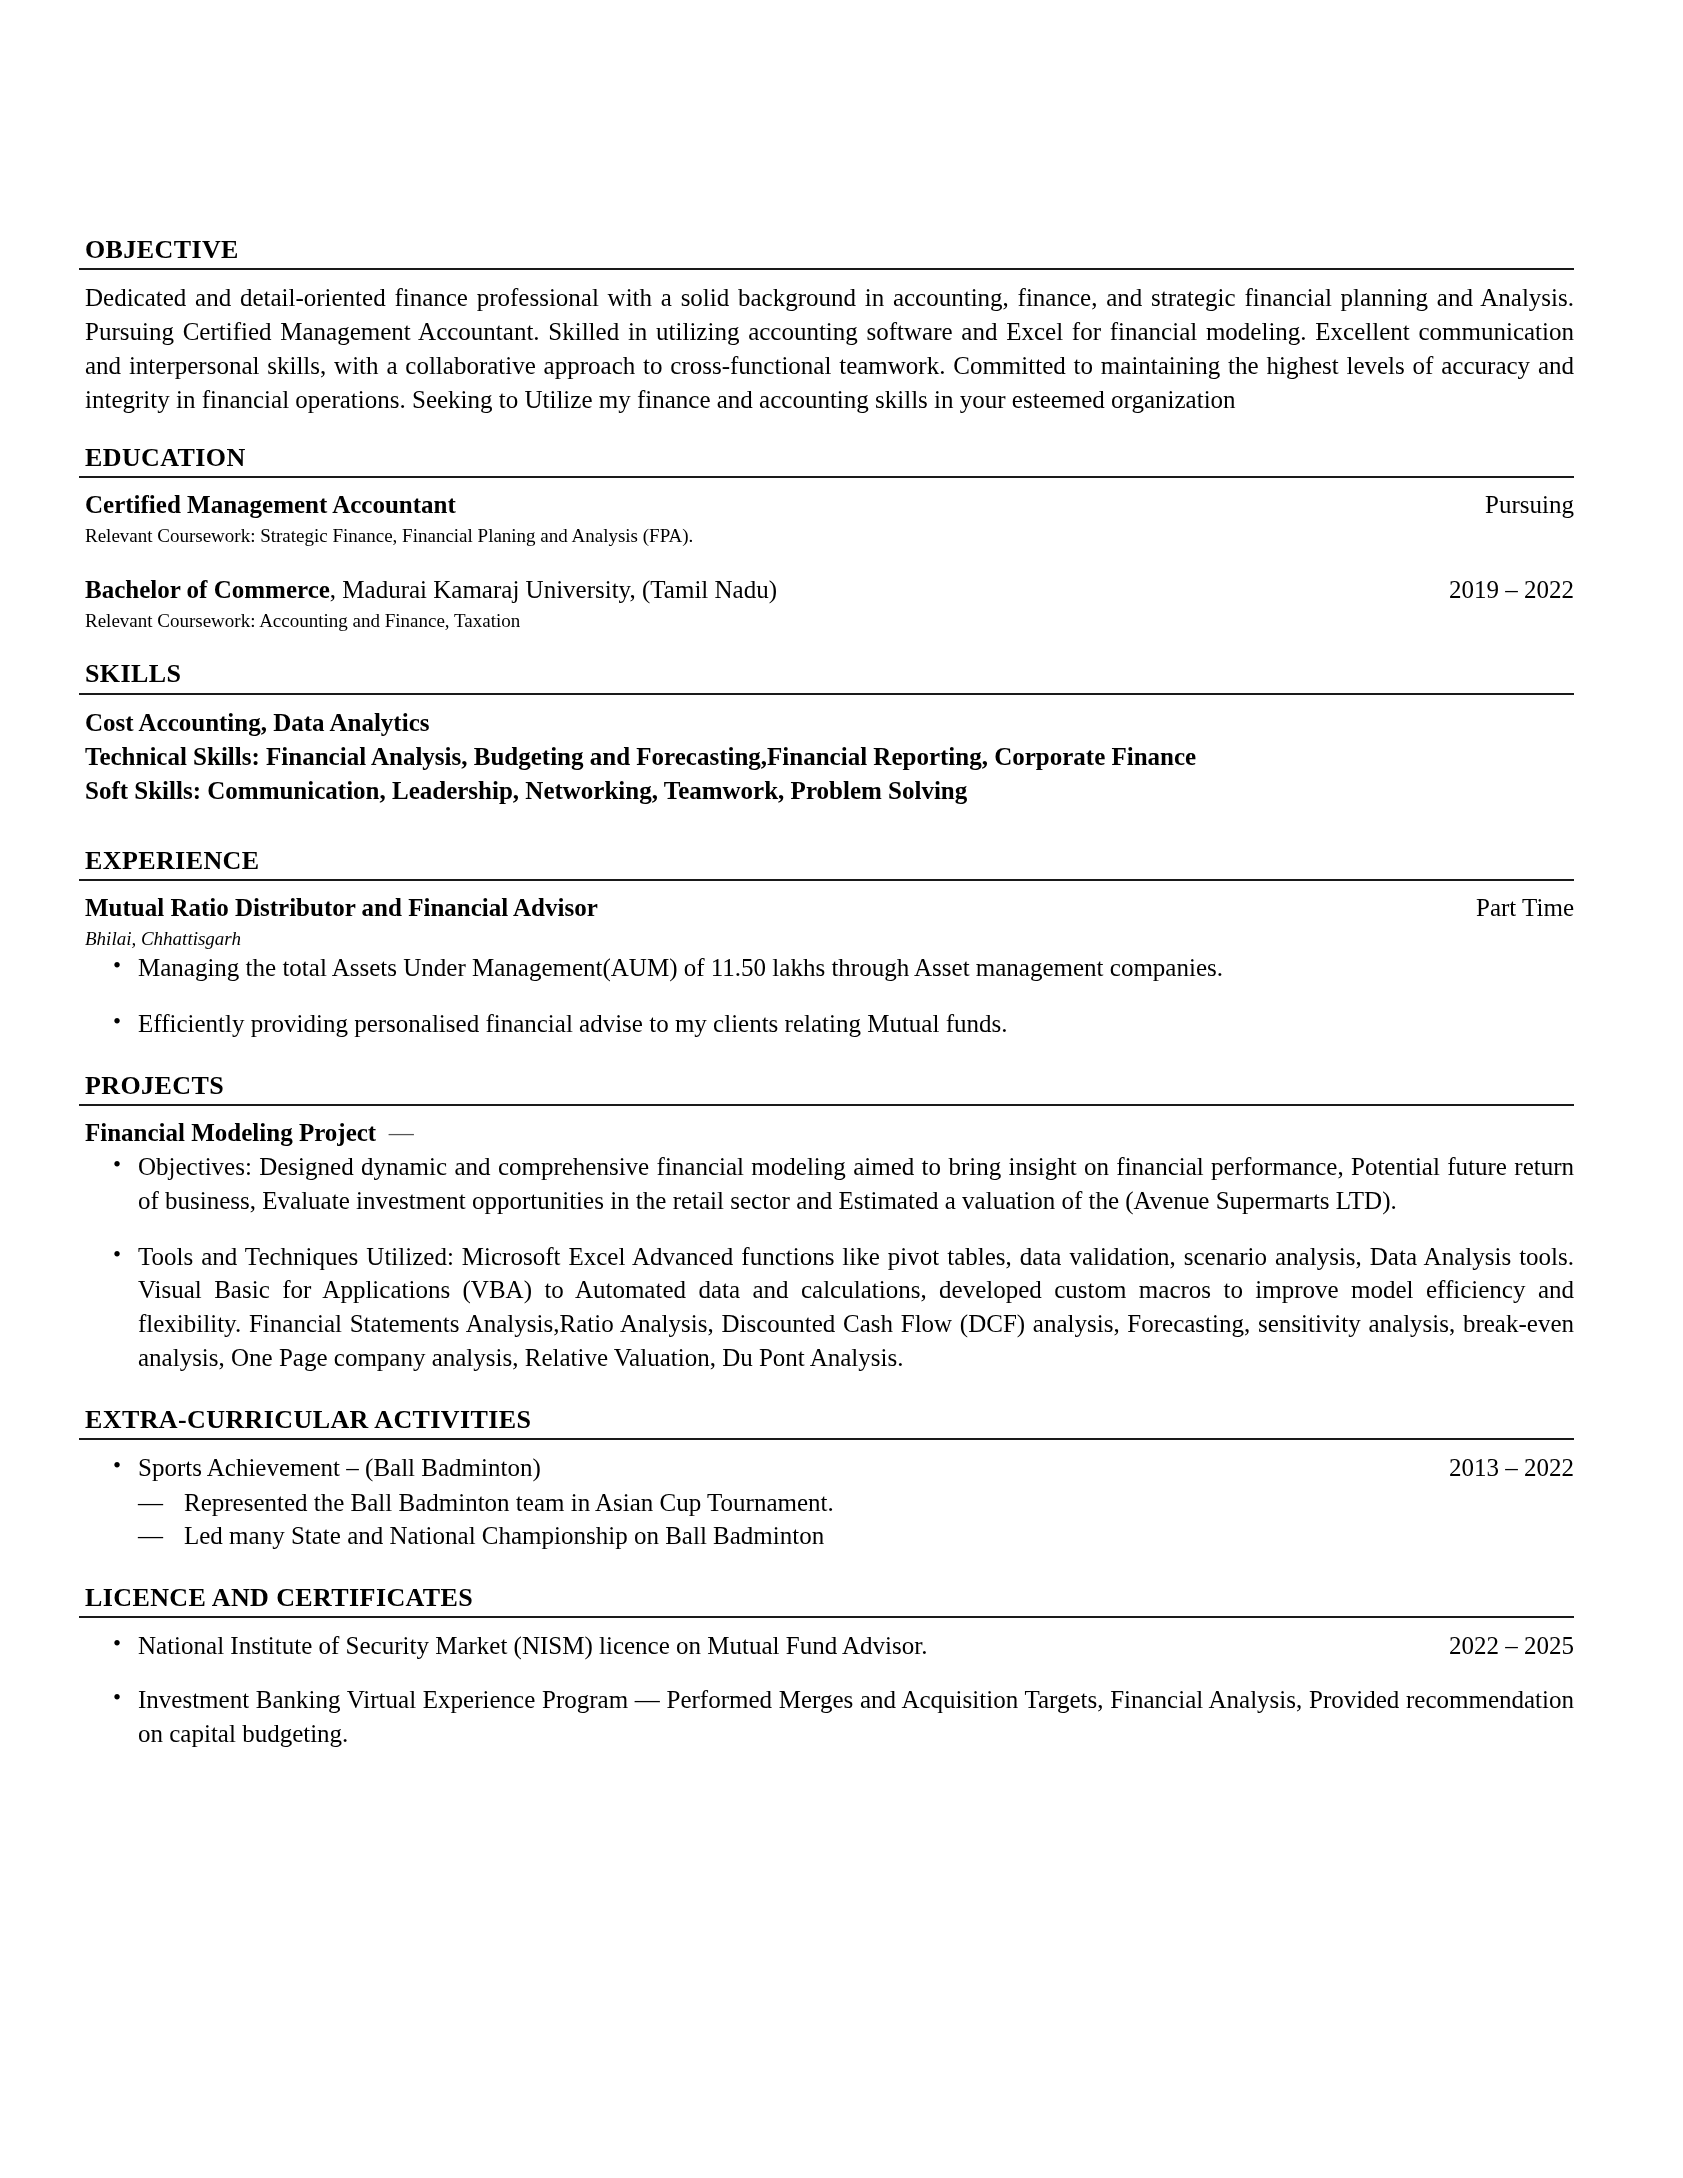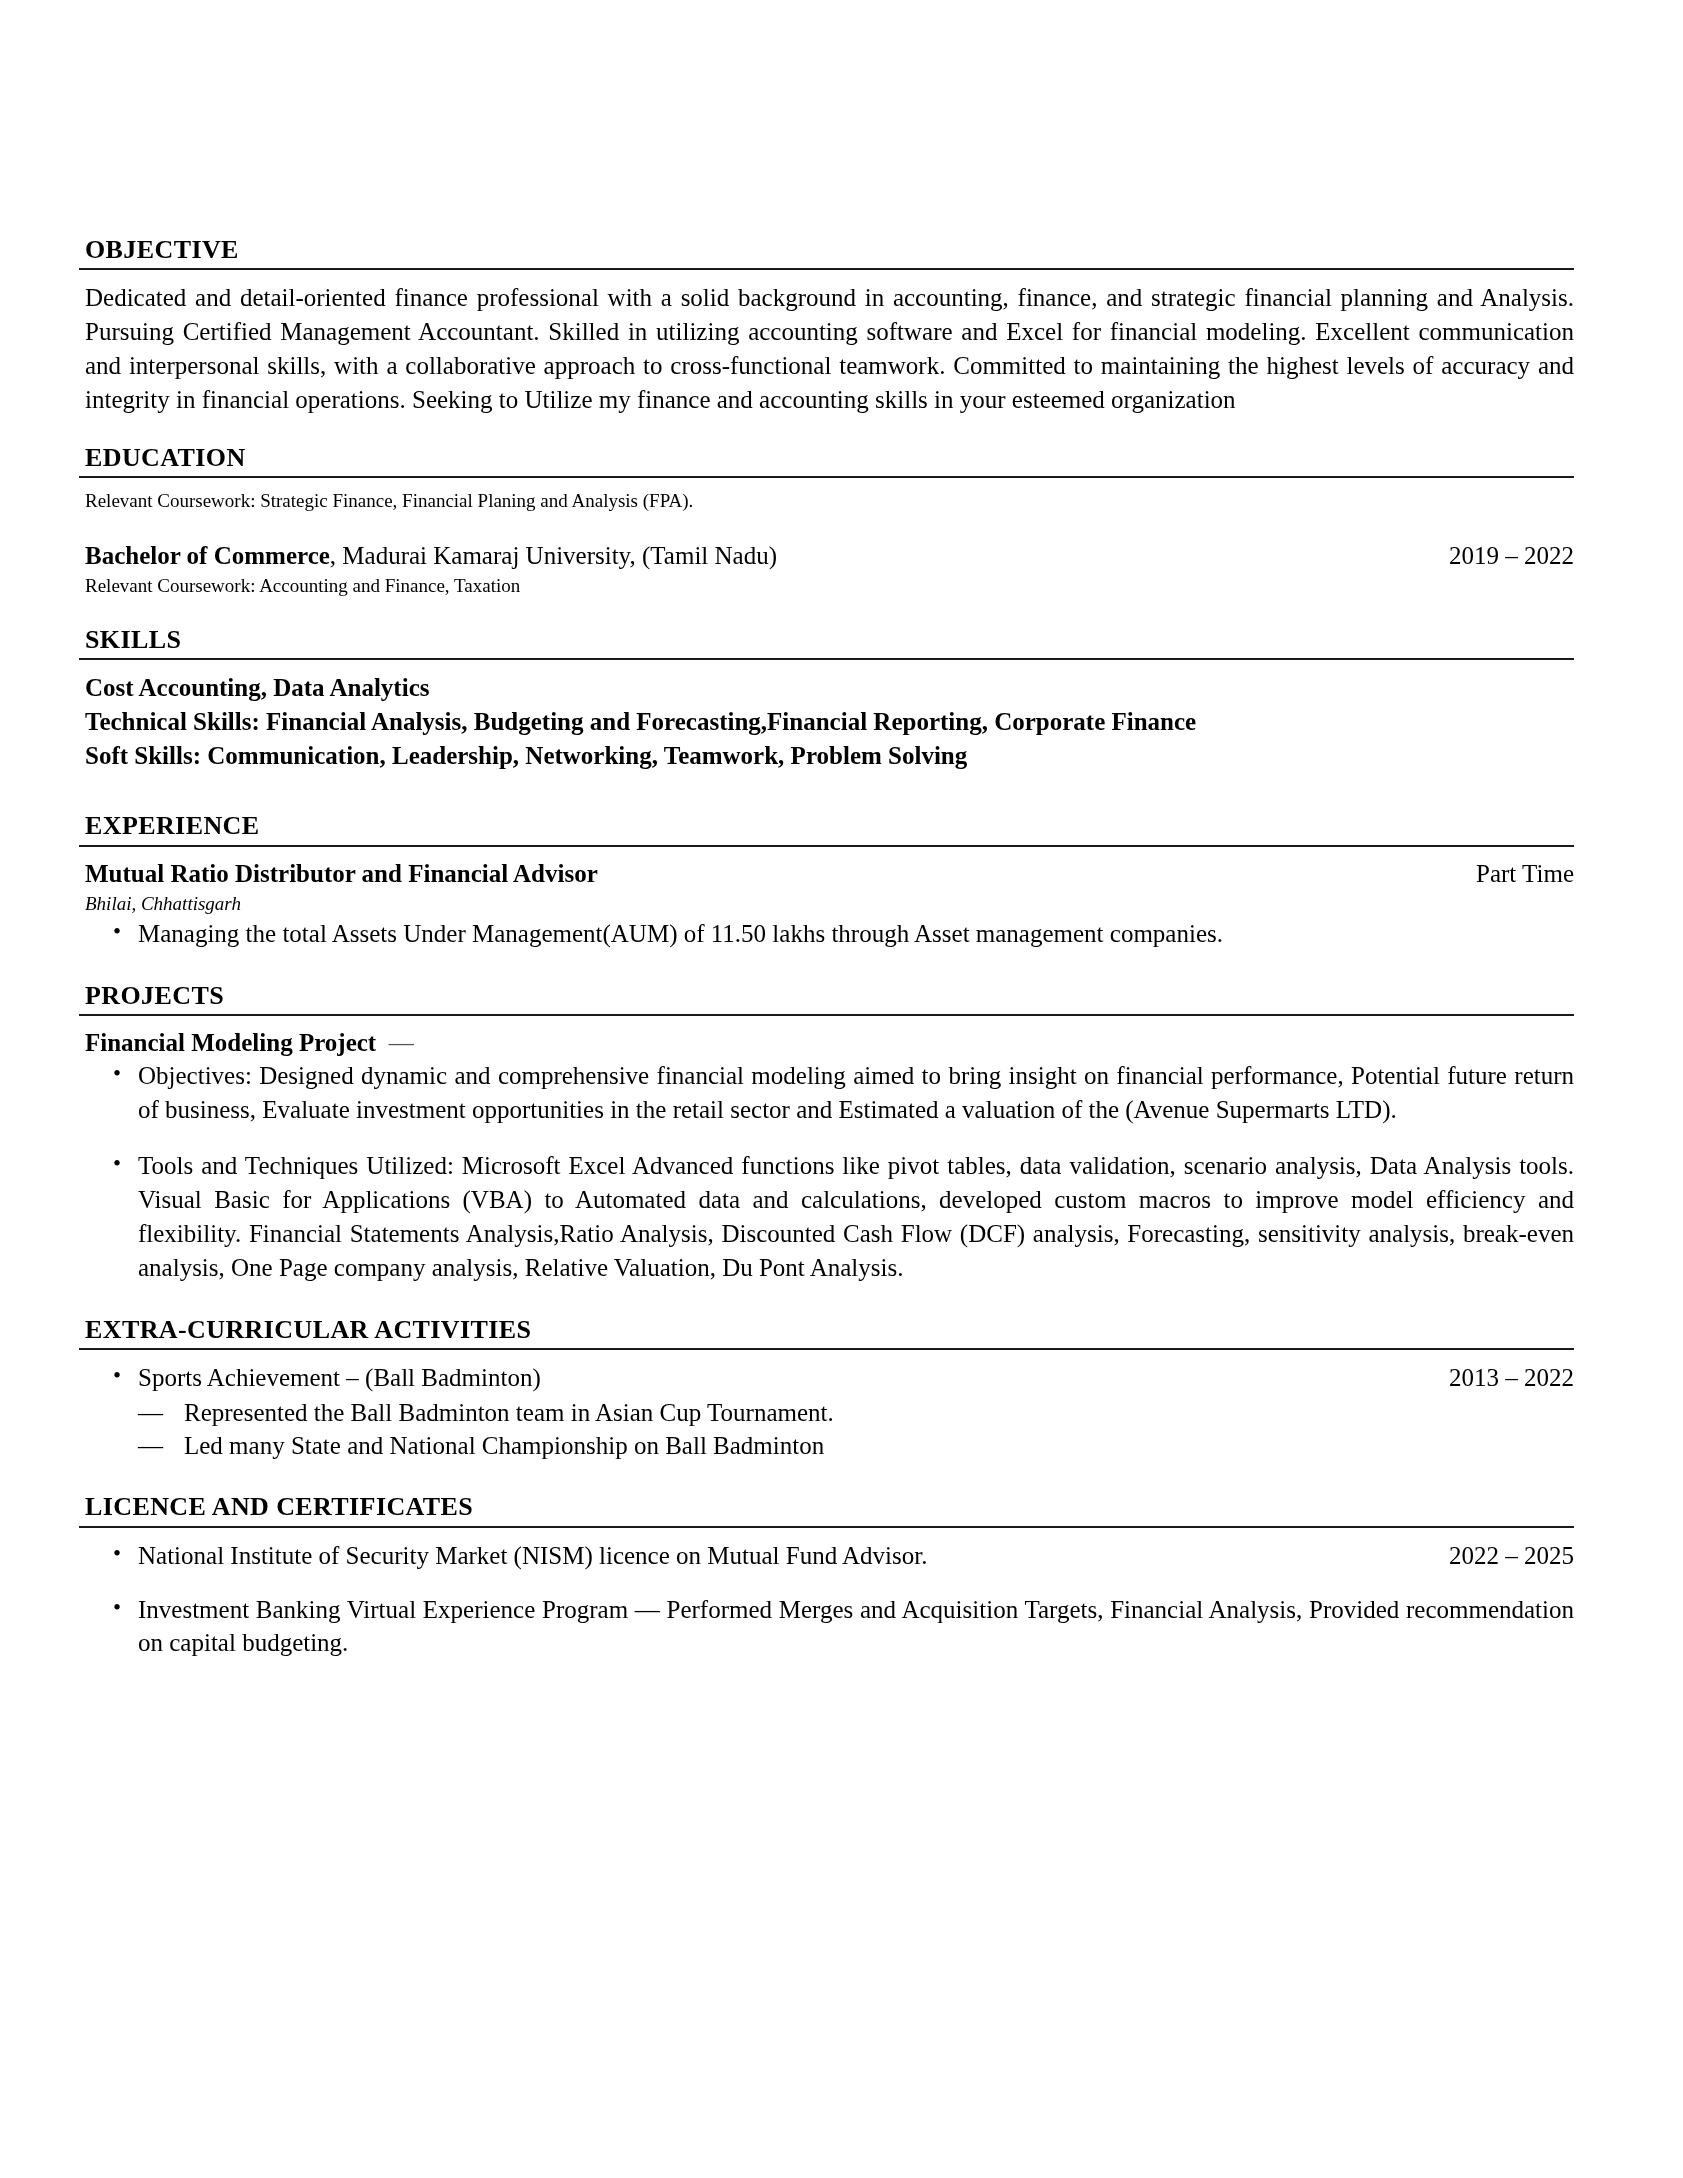--- a/index.html
+++ b/index.html
@@ -164,20 +164,24 @@
       <div class="sec-head">OBJECTIVE</div>
       <hr class="rule">
       <p class="para">Dedicated and detail-oriented finance professional with a solid background in accounting, finance, and strategic financial planning and Analysis. Pursuing Certified Management Accountant. Skilled in utilizing accounting software and Excel for financial modeling. Excellent communication and interpersonal skills, with a collaborative approach to cross-functional teamwork. Committed to maintaining the highest levels of accuracy and integrity in financial operations. Seeking to Utilize my finance and accounting skills in your esteemed organization</p>
     </div>
 
     <div class="section sec-gap-md">
       <div class="sec-head">EDUCATION</div>
       <hr class="rule">
 
       <div class="entry-block">
+        <div class="entry">
+          <div class="entry-left"><span class="b">Certified Management Accountant</span><span></span></div>
+          <div class="entry-right">Pursuing</div>
+        </div>
         <div class="subline">Relevant Coursework: Strategic Finance, Financial Planing and Analysis (FPA).</div>
       </div>
 
       <div class="entry-block">
         <div class="entry">
           <div class="entry-left"><span class="b">Bachelor of Commerce</span><span>, Madurai Kamaraj University, (Tamil Nadu)</span></div>
           <div class="entry-right">2019 – 2022</div>
         </div>
         <div class="subline">Relevant Coursework: Accounting and Finance, Taxation</div>
       </div>
@@ -196,20 +200,21 @@
       <hr class="rule">
 
       <div class="entry-block">
         <div class="entry">
           <div class="entry-left b">Mutual Ratio Distributor and Financial Advisor</div>
           <div class="entry-right">Part Time</div>
         </div>
         <div class="subline i">Bhilai, Chhattisgarh</div>
         <ul class="bul exp-bullets">
           <li>Managing the total Assets Under Management(AUM) of 11.50 lakhs through Asset management companies.</li>
+          <li>Efficiently providing personalised financial advise to my clients relating Mutual funds.</li>
         </ul>
       </div>
     </div>
 
     <div class="section sec-gap-lg">
       <div class="sec-head">PROJECTS</div>
       <hr class="rule">
 
       <div class="entry-block">
         <div class="entry">

